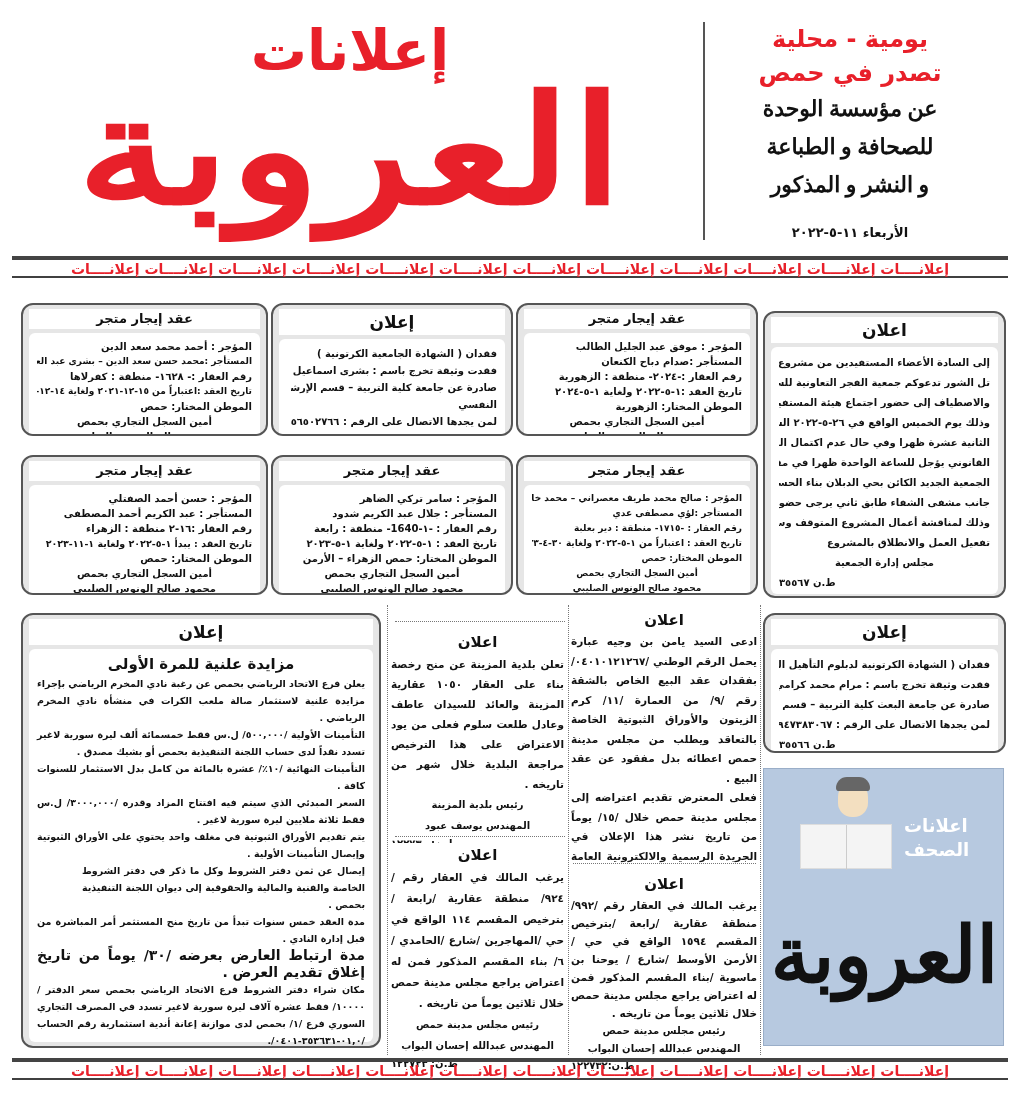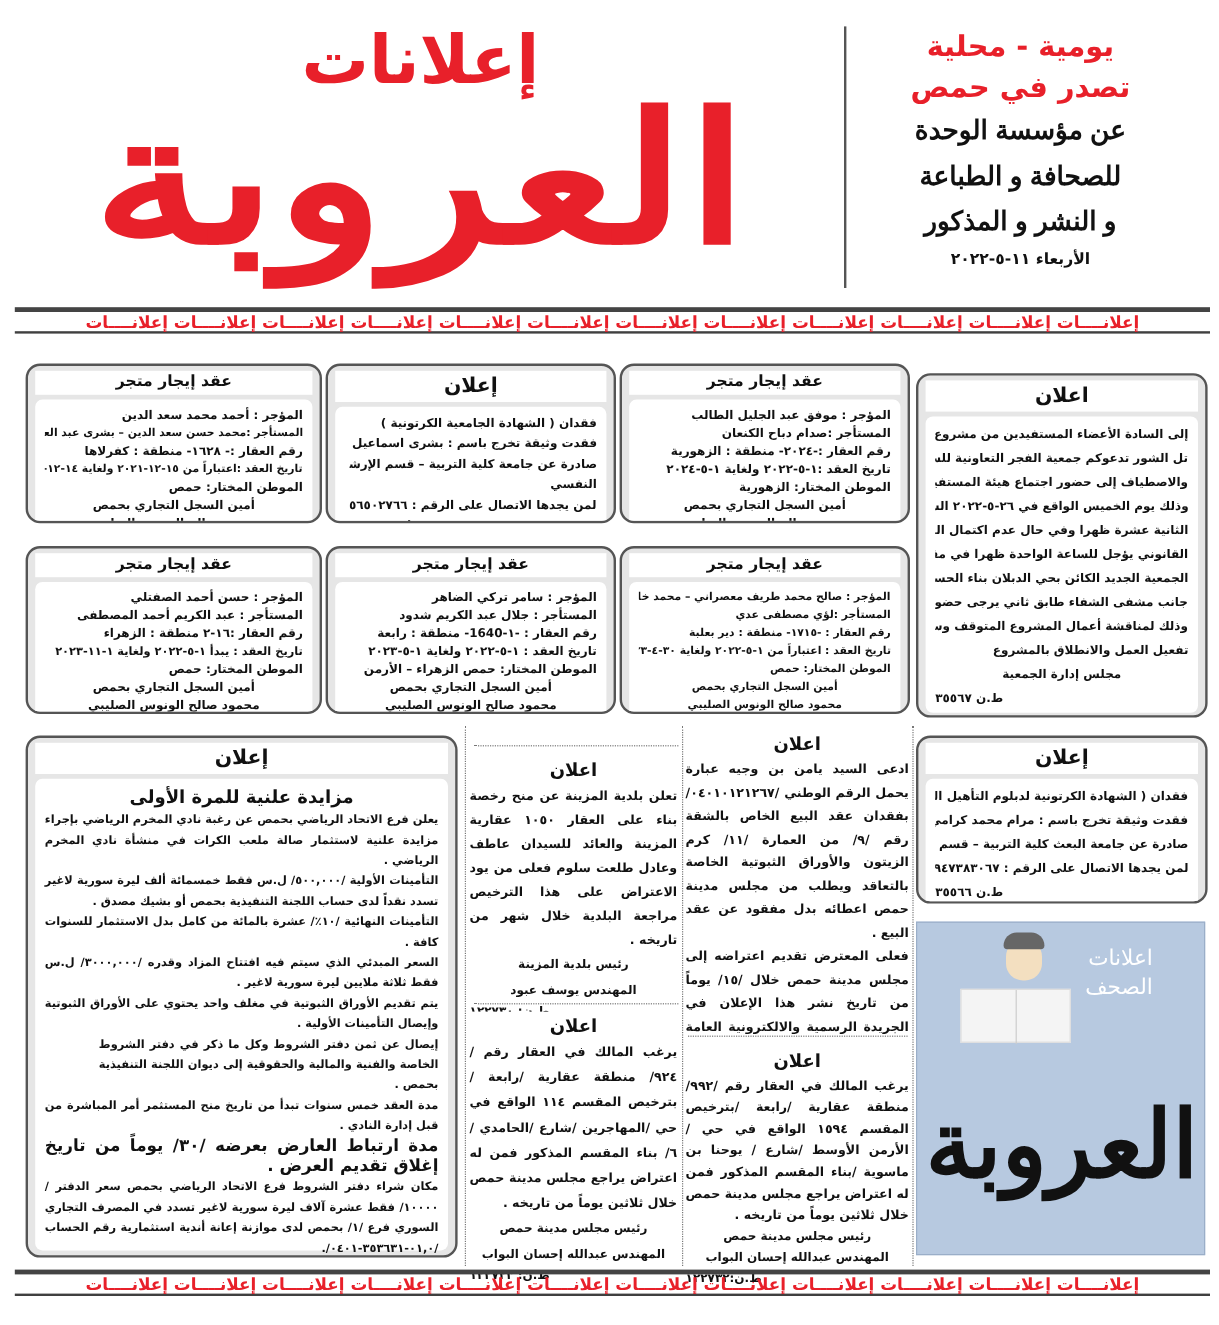--- a/index.html
+++ b/index.html
@@ -8,22 +8,22 @@
 
   
   .masthead { position: absolute; left: 0; top: 0; width: 1016px; height: 255px; }
   .logo-ilanat { position: absolute; left: 200px; top: 18px; width: 300px; text-align: center;
     font-family: "DejaVu Sans", sans-serif; font-weight: bold; font-size: 56px; color: #e8202a; letter-spacing: 6px; direction: rtl; }
   .logo-main { position: absolute; left: 20px; top: 70px; width: 660px; text-align: center;
     font-family: "DejaVu Serif", serif; font-weight: bold; font-size: 150px; line-height: 160px; color: #e8202a; direction: rtl; transform: scaleX(1.25); transform-origin: center; }
   .mast-divider { position: absolute; left: 703px; top: 22px; width: 2px; height: 218px; background: #555; }
   .mast-info { position: absolute; left: 710px; top: 22px; width: 280px; text-align: center; direction: rtl; }
   .mast-red { color: #e8202a; font-weight: bold; font-size: 24px; line-height: 34px; font-family: "DejaVu Sans", sans-serif; }
-  .mast-black { color: #111; font-weight: bold; font-size: 22px; line-height: 38px; font-family: Liberation Sans, sans-serif; }
-  .mast-date { color: #111; font-weight: bold; font-size: 13px; line-height: 26px; margin-top: 0; }
+  .mast-black { color: #111; font-weight: bold; font-size: 22px; line-height: 38px; font-family: Liberation Serif, serif; }
+  .mast-date { color: #111; font-weight: bold; font-size: 13px; line-height: 26px; margin-top: 16px; }
 
   
   .banner { position: absolute; left: 12px; width: 996px; height: 22px; border-top: 4px solid #444; border-bottom: 2px solid #404040; }
   .banner-text { position: absolute; left: 0; right: 0; top: 1px; text-align: center; color: #e8202a; font-weight: bold;
     font-size: 14px; letter-spacing: 1px; white-space: nowrap; overflow: hidden; direction: rtl; }
 
   
   .box { position: absolute; border: 2px solid #555; border-radius: 12px; background: #e6e6e6; padding: 4px; overflow: hidden; }
   .box-head { background: #fff; text-align: center; font-weight: bold; font-size: 13px; line-height: 20px; margin: 0 2px; }
   .box-body { background: #fff; margin: 4px 2px 0; border-radius: 6px; padding: 6px 8px 2px; font-size: 10px; line-height: 15px; font-weight: bold; text-align: right; direction: rtl; }
@@ -38,21 +38,21 @@
   .col { position: absolute; background: #fff; }
   .col-rule { position: absolute; width: 0; border-left: 1px dotted #777; }
   .col-hrule { position: absolute; height: 0; border-top: 1px dotted #777; }
   .plain-title { text-align: center; font-weight: bold; font-size: 15px; line-height: 24px; }
   .plain-body { font-size: 10.5px; line-height: 21px; font-weight: bold; text-align: justify; direction: rtl; }
   .plain-sign { text-align: center; font-size: 10px; line-height: 21px; font-weight: bold; }
   .plain-ref { text-align: left; font-size: 10px; line-height: 16px; font-weight: bold; }
 
   
   .promo { position: absolute; left: 763px; top: 768px; width: 241px; height: 278px; background: #b7c9e0; border: 1px solid #9aaec8; overflow: hidden; }
-  .promo-label { position: absolute; left: 140px; top: 18px; color: #fff; font-weight: normal; font-size: 18px; line-height: 24px; text-align: right; direction: rtl; }
+  .promo-label { position: absolute; left: 140px; top: 45px; color: #fff; font-weight: bold; font-size: 18px; line-height: 24px; text-align: left; direction: rtl; }
   .promo-logo { position: absolute; left: 0; width: 241px; top: 140px; text-align: center; font-family: "DejaVu Serif", serif; font-weight: bold; font-size: 78px; color: #111; direction: rtl; }
   .reader-head { position: absolute; left: 74px; top: 14px; width: 30px; height: 34px; background: #f3dfc0; border-radius: 14px 14px 14px 14px; }
   .reader-hair { position: absolute; left: 72px; top: 8px; width: 34px; height: 14px; background: #666; border-radius: 14px 14px 4px 4px; }
   .reader-paper { position: absolute; left: 36px; top: 55px; width: 92px; height: 45px; background: #f4f4f4; border: 1px solid #ddd; }
   .reader-paper::after { content: ""; position: absolute; left: 45px; top: 0; width: 1px; height: 45px; background: #ccc; }
 </style>
 </head>
 <body>
 
 <div class="masthead">

